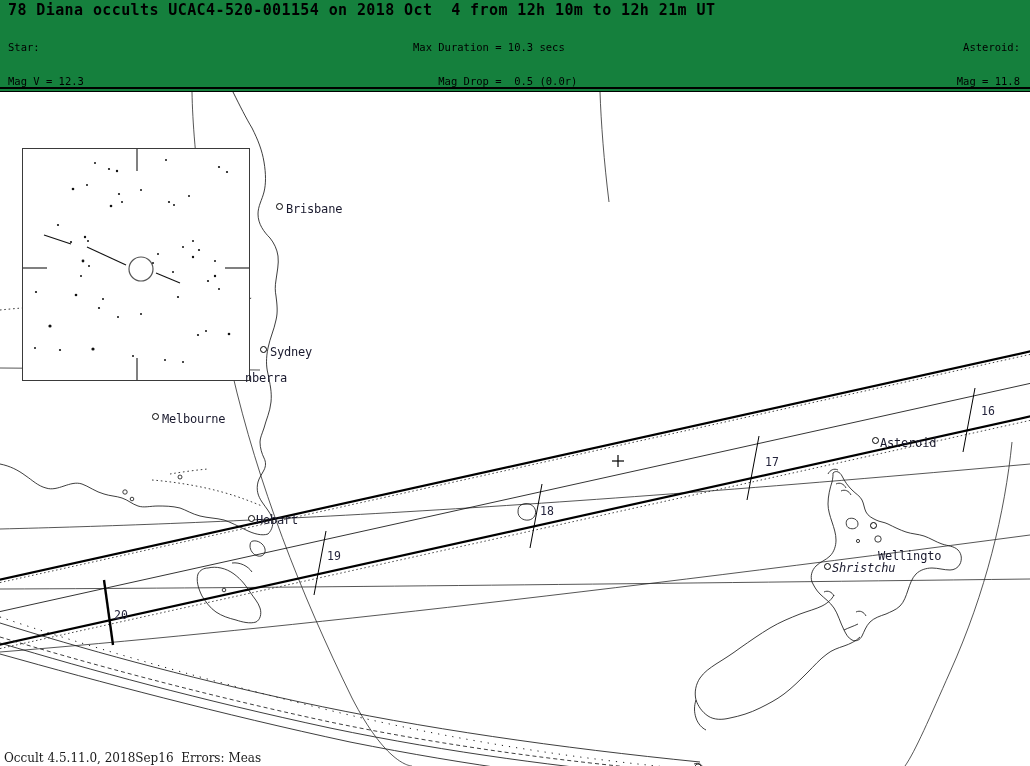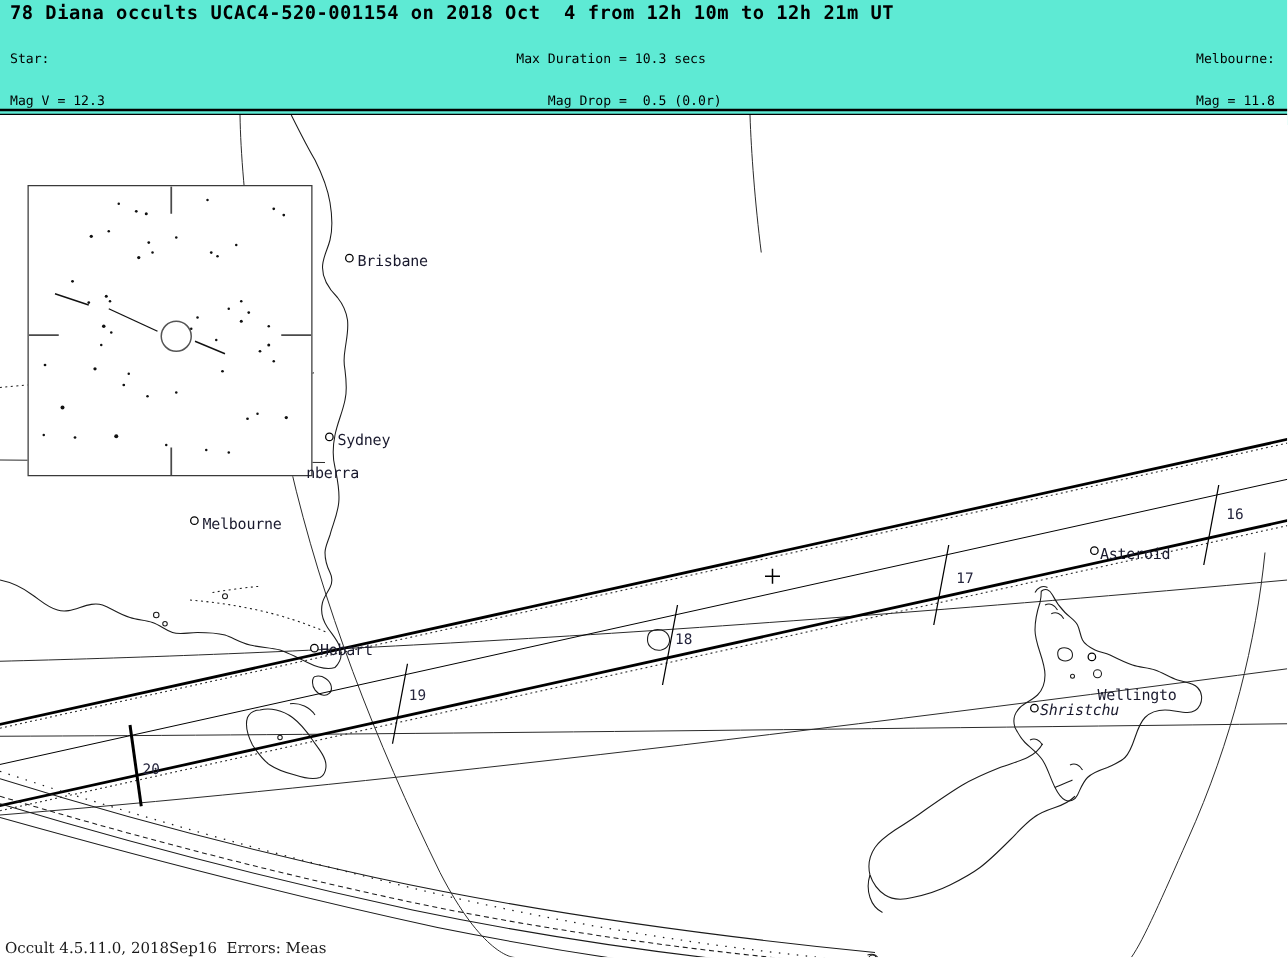--- a/index.html
+++ b/index.html
@@ -19,21 +19,21 @@
     overflow: hidden;
     background: #ffffff;
   }
 
   
   #header {
     position: absolute;
     left: 0; top: 0;
     width: 1030px;
     height: 100px;
-    background: #5eead4;
+    background: #15803d;
   }
   #main-title {
     position: absolute;
     left: 8px; top: 2px;
     font-size: 15px;
     font-weight: bold;
     letter-spacing: 0.4px;
     white-space: pre;
     line-height: 17px;
   }
@@ -140,21 +140,21 @@
     <div class="hdr-col" id="hdr-mid">
       <span class="hdr-line">Max Duration = 10.3 secs</span>
       <span class="hdr-line">    Mag Drop =  0.5 (0.0r)</span>
       <span class="hdr-line">Sun :   Dist = 170°</span>
       <span class="hdr-line">Moon:   Dist = 114°</span>
       <span class="hdr-line">    :  illum = 27 %</span>
       <span class="hdr-line">E 0.020"x 0.011" in PA 59</span>
     </div>
 
     <div class="hdr-col" id="hdr-ast">
-      <span class="hdr-line">Melbourne:</span>
+      <span class="hdr-line">Asteroid:</span>
       <span class="hdr-line">Mag = 11.8</span>
       <span class="hdr-line">Dia = 131km,  0.104"</span>
       <span class="hdr-line">Parallax = 5.080"</span>
       <span class="hdr-line">Hourly dRA =-2.438s</span>
       <span class="hdr-line">dDec = -7.90"</span>
     </div>
 
     <div id="hdr-rule-a"></div>
     <div id="hdr-rule-b"></div>
   </div>

